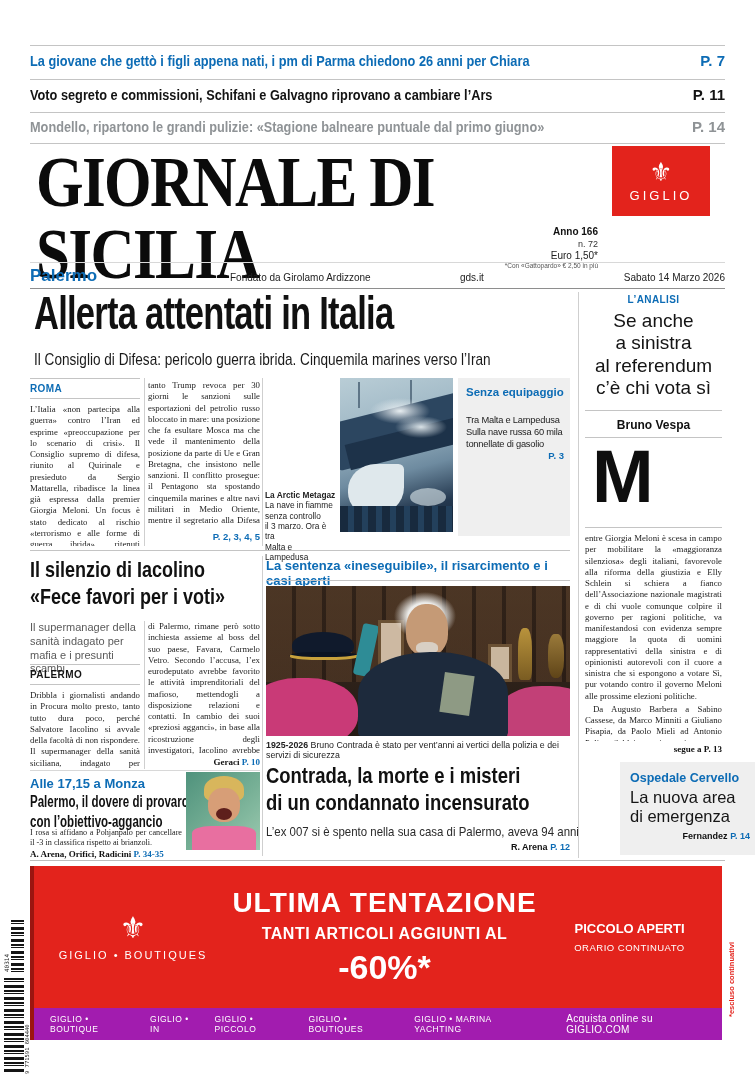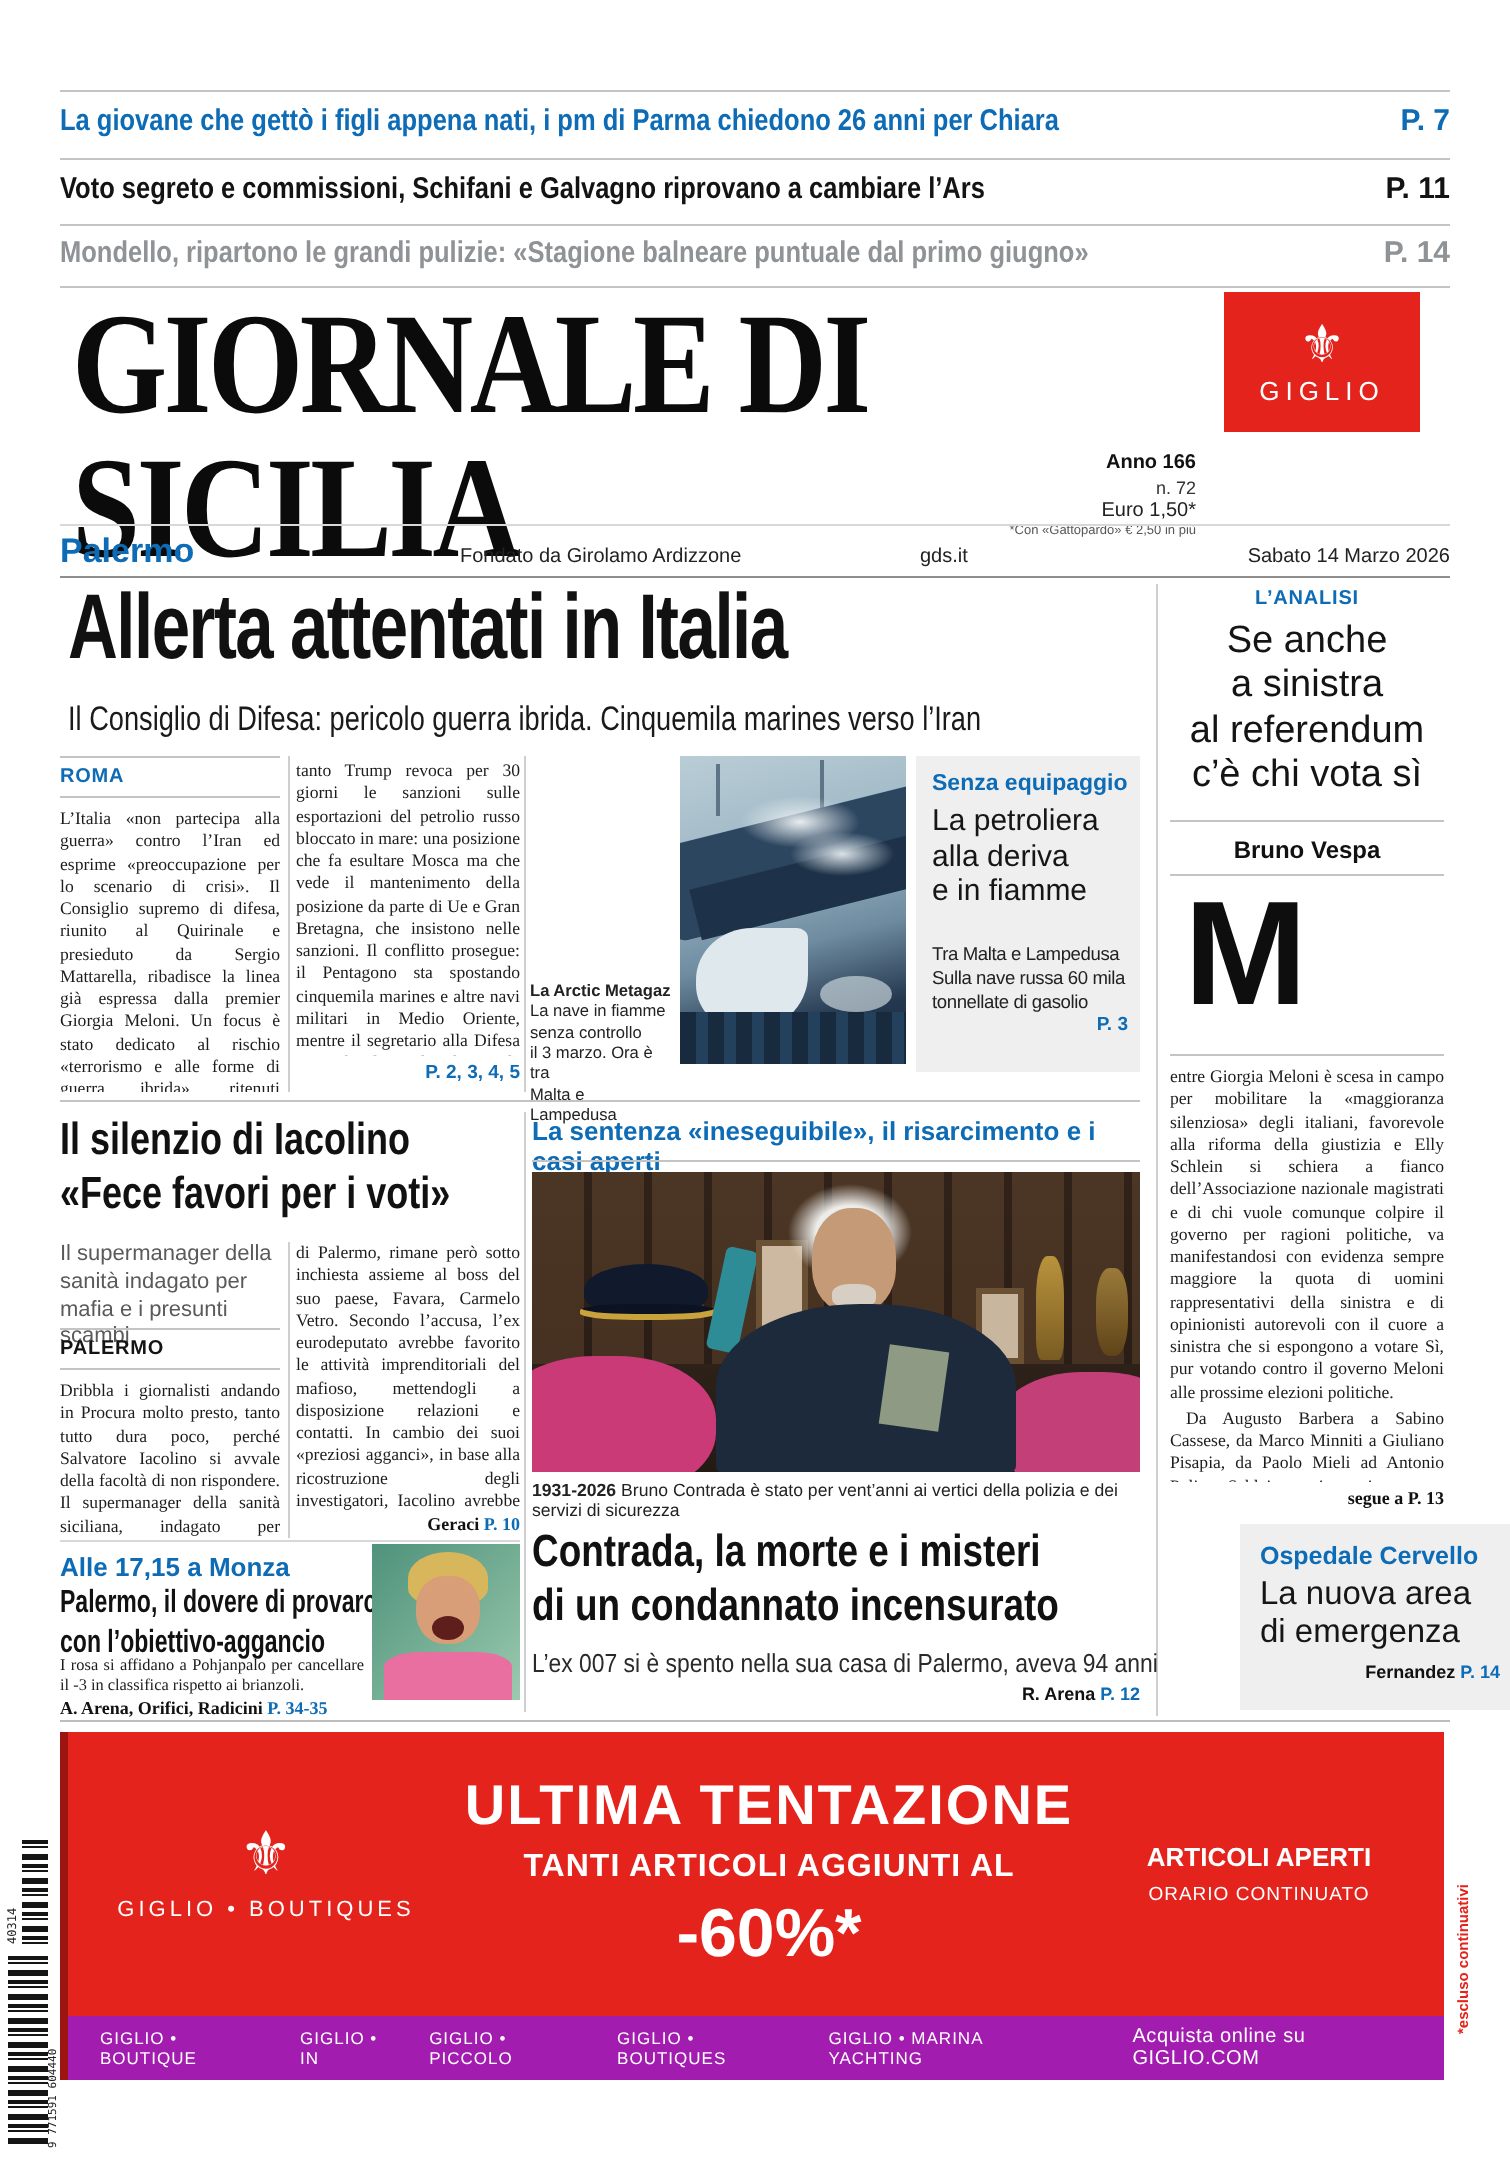--- a/index.html
+++ b/index.html
@@ -120,23 +120,20 @@
     <div style="left:6px;top:52px;width:120px;height:26px;background:#1d3249;transform:rotate(-14deg);"></div>
     <div style="left:30px;top:20px;width:60px;height:26px;background:radial-gradient(closest-side,#e8eef1,rgba(232,238,241,0));"></div>
     <div style="left:55px;top:38px;width:52px;height:22px;background:radial-gradient(closest-side,#d9e2e7,rgba(217,226,231,0));"></div>
     <div style="left:8px;top:86px;width:56px;height:52px;background:#dfe8ec;border-radius:50% 10% 55% 45%;"></div>
     <div style="left:70px;top:110px;width:36px;height:18px;background:#c7d4da;border-radius:50%;opacity:.7;"></div>
     <div style="left:0;top:128px;width:113px;height:26px;background:repeating-linear-gradient(90deg,#182a3e 0 8px,#23405c 8px 14px);"></div>
   </div>
 
   <div class="abs box-gray" style="left:458px;top:378px;width:112px;height:158px;box-sizing:border-box;padding:8px 6px 6px 8px;">
     <div class="blue" style="font-weight:bold;font-size:11.5px;">Senza equipaggio</div>
-    <div class="pre" style="font-size:15px;line-height:1.18;margin-top:4px;color:#161616;">La petroliera
-alla deriva
-e in fiamme</div>
     <div class="pre" style="font-size:9.3px;letter-spacing:-.2px;line-height:1.3;margin-top:16px;color:#222;">Tra Malta e Lampedusa
 Sulla nave russa 60 mila
 tonnellate di gasolio</div>
     <div class="blue" style="font-weight:bold;font-size:9.5px;text-align:right;">P. 3</div>
   </div>
 
   <div class="hr" style="left:30px;top:550px;width:540px;"></div>
 
   <div class="vr" style="left:578px;top:292px;height:566px;"></div>
   <div class="abs an blue" style="top:294px;font-weight:bold;font-size:10px;letter-spacing:.4px;">L’ANALISI</div>
@@ -197,21 +194,21 @@
     <div style="left:-18px;top:92px;width:110px;height:70px;background:#c93a77;border-radius:45%;"></div>
     <div style="left:232px;top:100px;width:96px;height:60px;background:#c24077;border-radius:45%;"></div>
     <div style="left:128px;top:6px;width:62px;height:48px;background:radial-gradient(closest-side,#ececea 55%,rgba(236,236,234,0));"></div>
     <div style="left:140px;top:18px;width:42px;height:52px;background:#c59a76;border-radius:46% 46% 42% 42%;"></div>
     <div style="left:150px;top:56px;width:22px;height:12px;background:#d8cfc4;border-radius:40%;"></div>
     <div style="left:92px;top:66px;width:150px;height:86px;background:#1d2a3c;border-radius:48% 48% 6% 6%;"></div>
     <div style="left:176px;top:88px;width:30px;height:40px;background:#8e9a84;transform:rotate(8deg);"></div>
   </div>
 
   <div class="abs" style="left:266px;top:740px;width:304px;font-size:8.8px;color:#222;">
-    <b>1931-2026</b>
+    <b>1925-2026</b>
     <span>Bruno Contrada è stato per vent’anni ai vertici della polizia e dei servizi di sicurezza</span>
   </div>
   <div class="abs" style="left:266px;top:763px;font-size:22.5px;font-weight:bold;line-height:1.18;">
     <span class="scale pre" style="transform:scaleX(.82);">Contrada, la morte e i misteri
 di un condannato incensurato</span>
   </div>
   <div class="abs" style="left:266px;top:824px;font-size:13px;color:#2a2a2a;">
     <span class="scale" style="transform:scaleX(.88);">L’ex 007 si è spento nella sua casa di Palermo, aveva 94 anni</span>
   </div>
   <div class="abs byline" style="left:266px;top:842px;width:304px;">
@@ -244,21 +241,21 @@
       <div class="ad-logo">
         <span style="font-size:30px;line-height:1;">⚜</span>
         <span style="font-size:11px;letter-spacing:2px;margin-top:6px;">GIGLIO • BOUTIQUES</span>
       </div>
       <div class="ad-center">
         <span style="font-size:28px;letter-spacing:1px;font-weight:bold;">ULTIMA TENTAZIONE</span>
         <span style="font-size:16px;font-weight:bold;letter-spacing:.5px;margin-top:4px;">TANTI ARTICOLI AGGIUNTI AL</span>
         <span style="font-size:34px;font-weight:bold;margin-top:2px;">-60%*</span>
       </div>
       <div class="ad-right">
-        <div style="font-size:13px;font-weight:bold;">ARTICOLI APERTI</div>
+        <div style="font-size:13px;font-weight:bold;">PICCOLO APERTI</div>
         <div style="font-size:9.5px;letter-spacing:.5px;">ORARIO CONTINUATO</div>
       </div>
     </div>
     <div class="ad-strip">
       <span>GIGLIO • BOUTIQUE</span>
       <span>GIGLIO • IN</span>
       <span>GIGLIO • PICCOLO</span>
       <span>GIGLIO • BOUTIQUES</span>
       <span>GIGLIO • MARINA YACHTING</span>
       <span style="flex:1;"></span>

